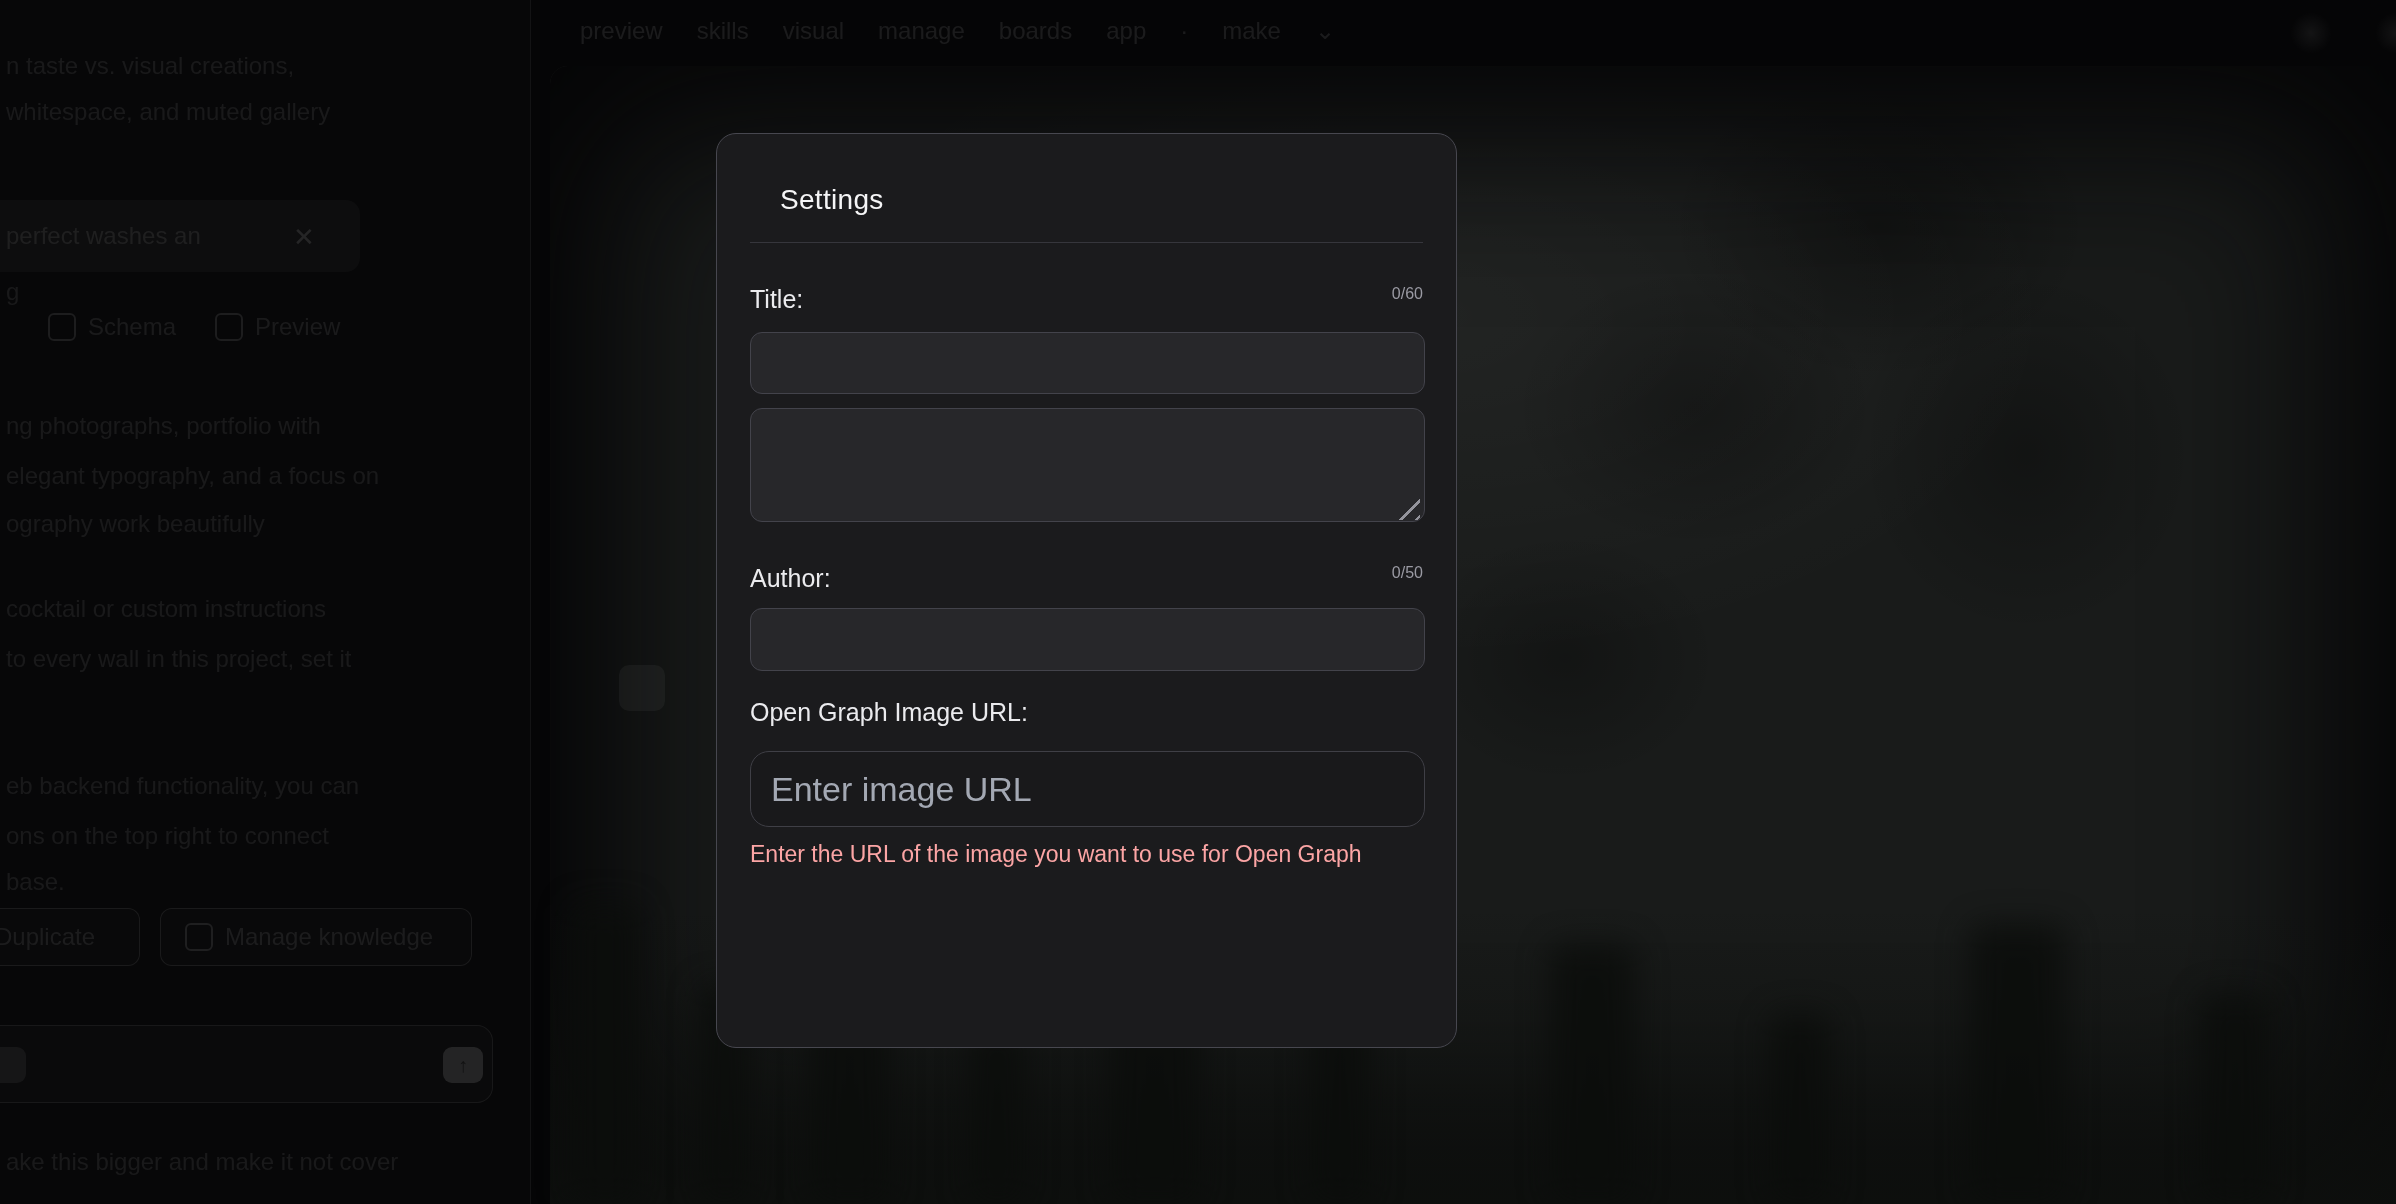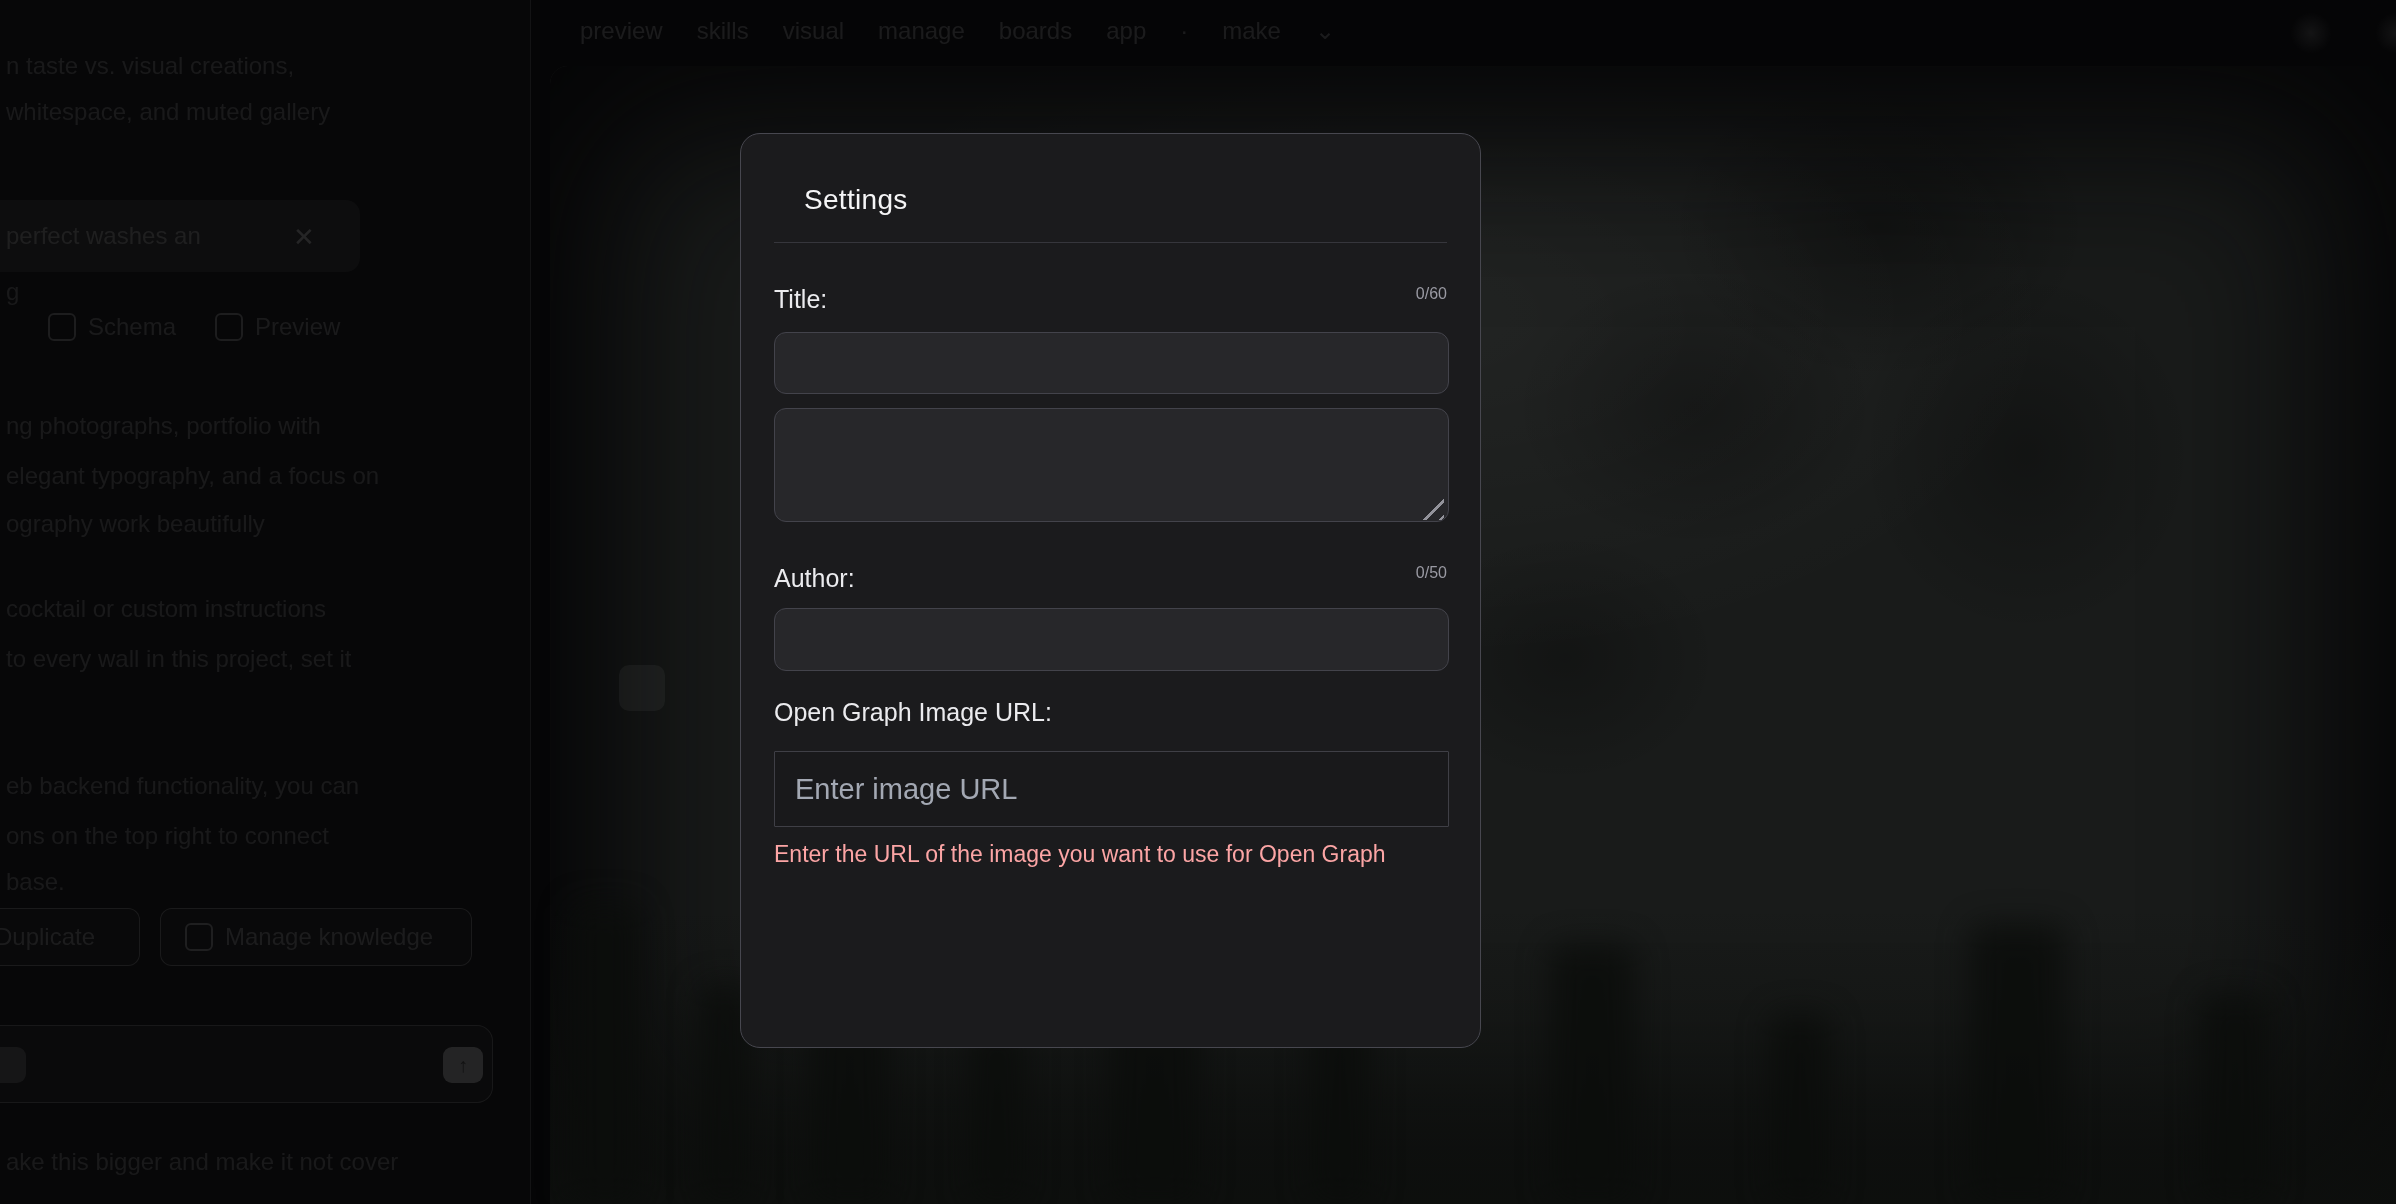--- a/index.html
+++ b/index.html
@@ -41,39 +41,39 @@
            radial-gradient(220px 180px at 55% 52%, rgba(0,0,0,0.25), rgba(0,0,0,0) 70%),
            #191b1a;
          box-shadow:inset 0 0 160px 70px #050506;}
   .forest{position:absolute;left:0;bottom:0;width:100%;height:330px;
           background:linear-gradient(to top, rgba(14,16,14,0.85), rgba(14,16,14,0) 90%);}
   .trunk{position:absolute;bottom:0;background:#0b0d0b;filter:blur(16px);opacity:.85;border-radius:10px;}
   .float-sq{position:absolute;left:69px;top:599px;width:46px;height:46px;border-radius:10px;
             background:rgba(255,255,255,0.045);}
 
   
-  .modal{position:absolute;left:740px;top:133px;width:741px;height:915px;box-sizing:border-box;
+  .modal{position:absolute;left:716px;top:133px;width:741px;height:915px;box-sizing:border-box;
          background:#1b1b1d;border:1.5px solid #47474f;border-radius:20px;padding:0 33px;}
   .m-title{margin:50px 0 0 30px;font-size:28px;font-weight:500;color:#f5f5f6;letter-spacing:.3px;}
   .m-divider{height:1px;background:#36363c;margin-top:26px;}
   .label-row{display:flex;justify-content:space-between;align-items:flex-start;height:32px;}
   .f-label{font-size:25px;color:#ebebee;}
   .f-counter{font-size:16px;color:#9a9aa3;}
   .f-input{box-sizing:border-box;width:675px;background:#27272a;border:1.5px solid #43434b;
            border-radius:12px;color:#e4e4e7;font-size:26px;padding:0 20px;outline:none;
            font-family:"Liberation Sans",sans-serif;}
   .f-textarea{box-sizing:border-box;width:675px;height:114px;background:#27272a;border:1.5px solid #43434b;
               border-radius:12px;color:#e4e4e7;font-size:26px;padding:12px 20px;outline:none;resize:none;
               font-family:"Liberation Sans",sans-serif;position:relative;}
   .ta-wrap{position:relative;width:675px;}
   .ta-grip{position:absolute;right:5px;bottom:6px;width:22px;height:22px;pointer-events:none;
            background:repeating-linear-gradient(135deg,transparent 0 5px,#93939b 5px 7.5px,transparent 7.5px 11px);
            clip-path:polygon(100% 0,100% 100%,0 100%);}
   .url-input{box-sizing:border-box;width:675px;height:76px;background:#19191b;border:1.5px solid #3f3f46;
-             border-radius:1px;color:#c4b5fd;font-size:29px;padding:0 20px;outline:none;
+             border-radius:19px;color:#c4b5fd;font-size:34px;padding:0 20px;outline:none;
              font-family:"Liberation Sans",sans-serif;}
   .url-input::placeholder{color:#a3a8b3;opacity:1;}
   .helper{margin-top:14px;font-size:23px;color:#fca5a5;}
   .btn-row{display:flex;justify-content:flex-end;gap:13px;margin-top:28px;}
   .btn{height:62px;border-radius:12px;font-size:26px;display:flex;align-items:center;
        padding:0 29px;box-sizing:border-box;cursor:pointer;font-family:"Liberation Sans",sans-serif;}
   .btn-cancel{background:#1a1a1c;border:1.5px solid #46464d;color:#f2f2f4;}
   .btn-apply{background:#242428;border:1.5px solid #52525a;color:#fafafa;font-weight:500;}
 
   .mt42{margin-top:42px}.mt15{margin-top:15px}.mt30{margin-top:30px}.mt14{margin-top:14px}

